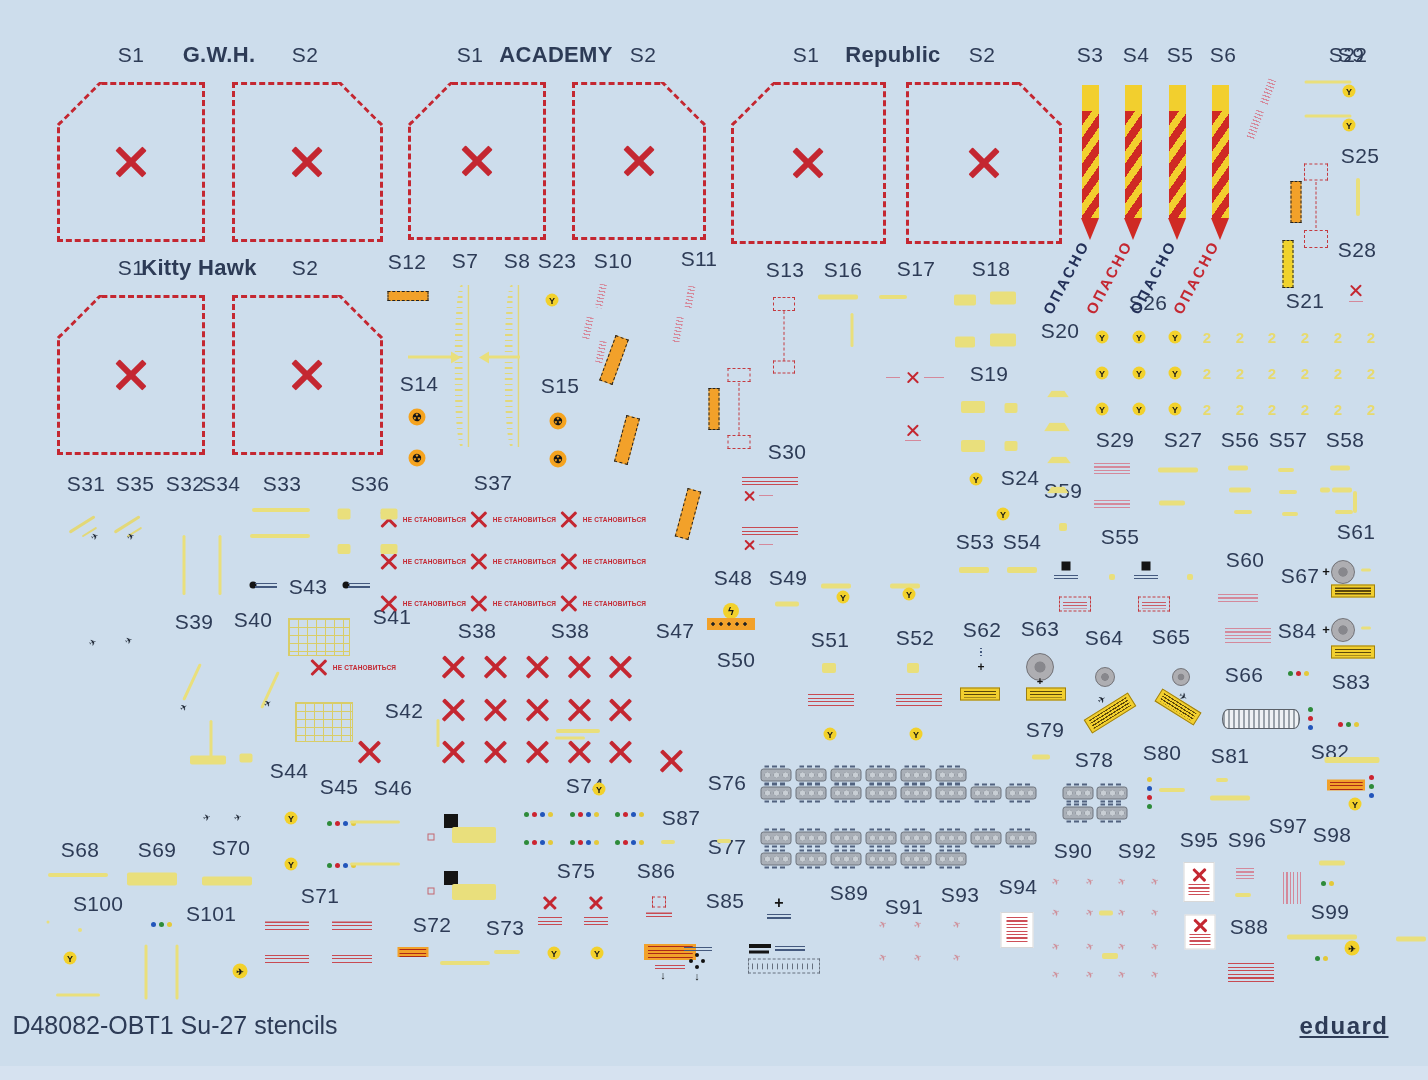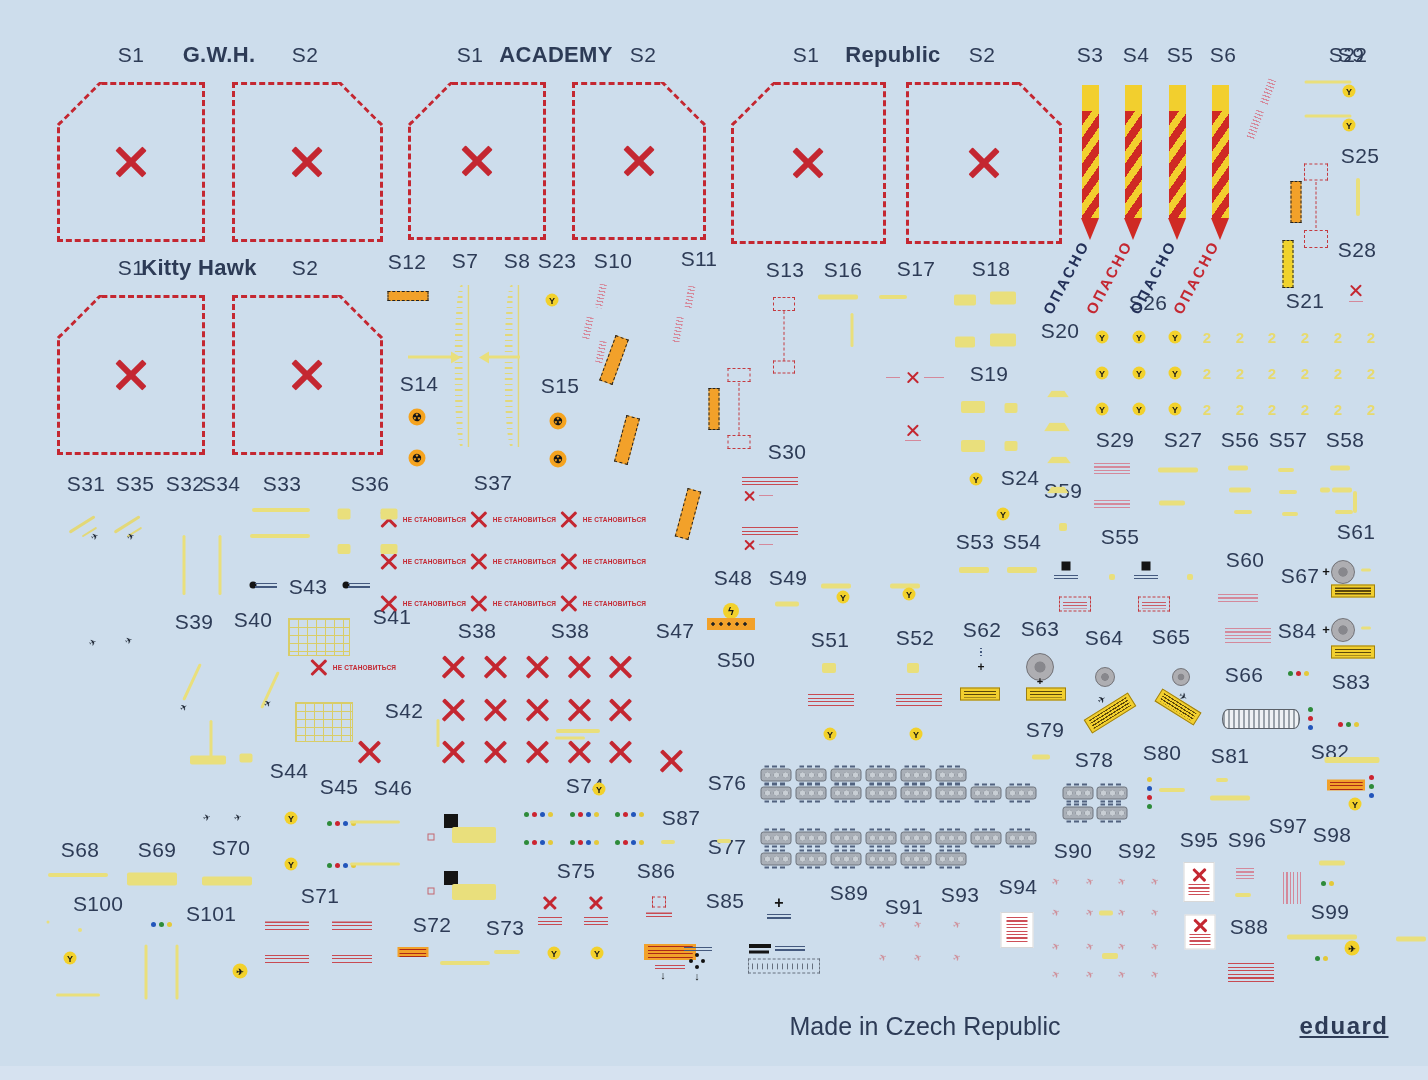--- a/index.html
+++ b/index.html
@@ -111,21 +111,21 @@
   .foot{position:absolute;color:var(--ink);font-size:25px;white-space:nowrap;transform:translate(-50%,-50%);}
   .foot.logo{font-weight:bold;font-size:24px;letter-spacing:1.5px;text-decoration:underline;}
   .edge{position:absolute;left:0;right:0;bottom:0;height:14px;background:#d6e2f0;}
 </style>
 </head>
 <body>
 
 <div id="stage">
   <div id="sheet">
     <div class="edge"></div>
-    <span class="foot" id="f-madein" style="left: 925px; top: 1026px;">Made in Czech Republic</span>
+    <span class="foot" id="f-product" style="left: 175px; top: 1025px;">D48082-OBT1 Su-27 stencils</span>
     <span class="foot logo" id="f-logo" style="left: 1344px; top: 1026px;">eduard</span>
   <span class="lab" style="left: 131px; top: 55px;">S1</span>
       <span class="lab b" style="left: 219px; top: 55px;">G.W.H.</span>
       <span class="lab" style="left: 305px; top: 55px;">S2</span>
       <span class="lab" style="left: 470px; top: 55px;">S1</span>
       <span class="lab b" style="left: 556px; top: 55px;">ACADEMY</span>
       <span class="lab" style="left: 643px; top: 55px;">S2</span>
       <span class="lab" style="left: 806px; top: 55px;">S1</span>
       <span class="lab b" style="left: 893px; top: 55px;">Republic</span>
       <span class="lab" style="left: 982px; top: 55px;">S2</span>

